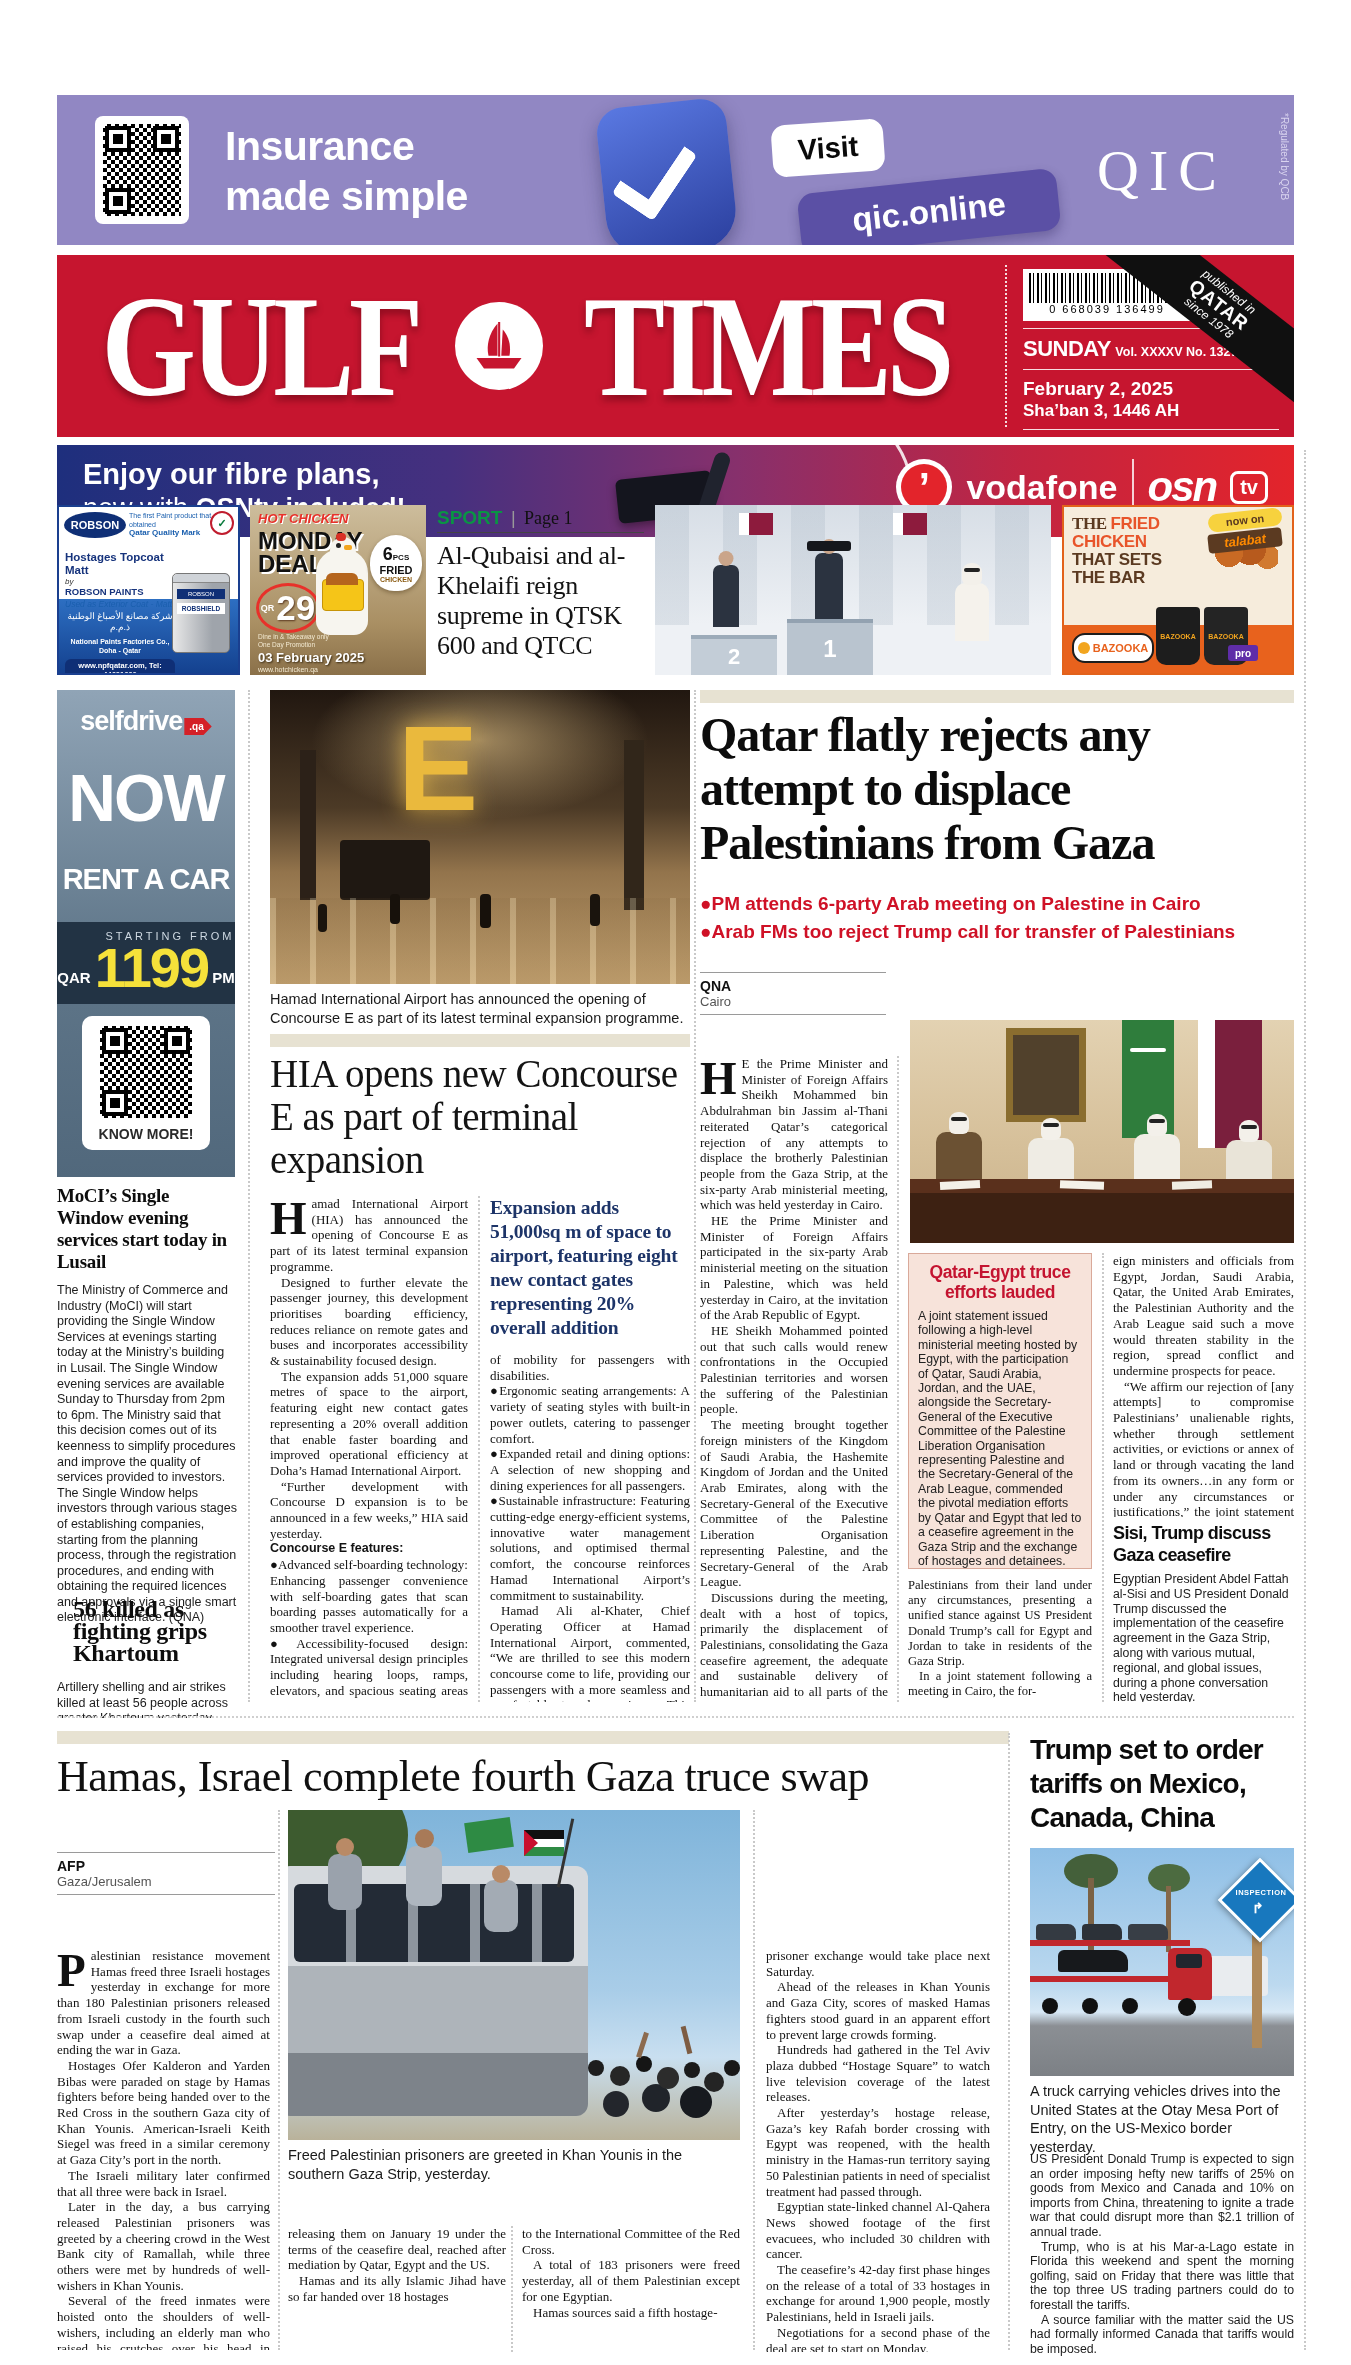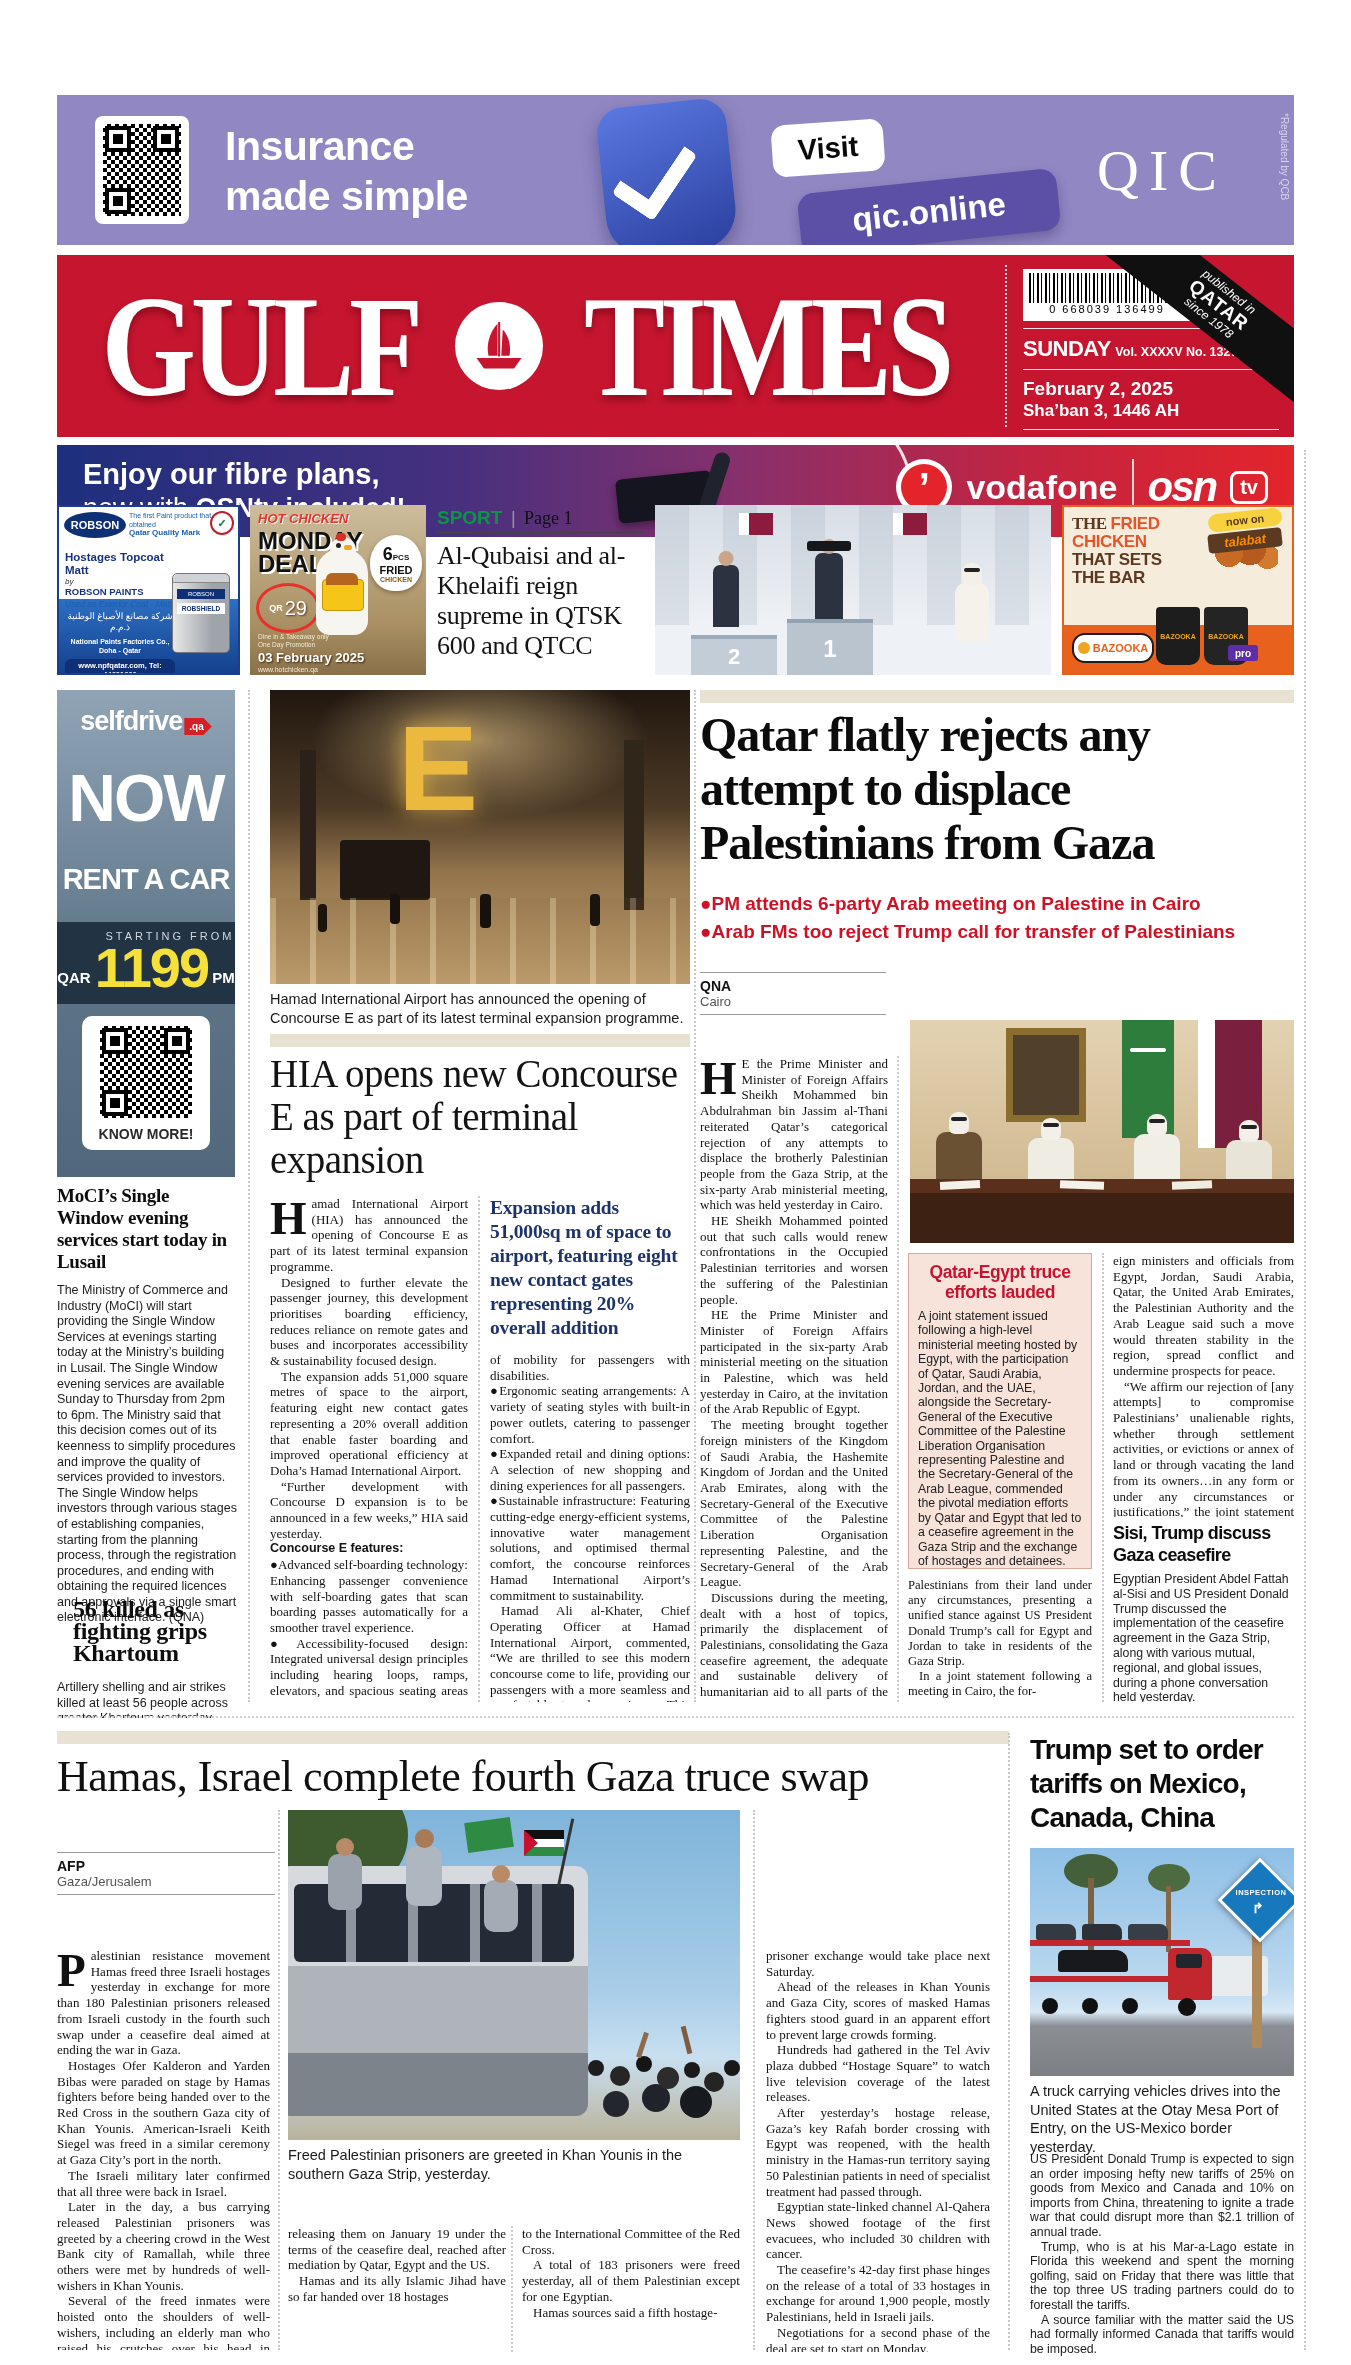--- a/index.html
+++ b/index.html
@@ -162,21 +162,21 @@
   </section>
 
   <section class="abs" style="left:250px;top:505px;width:176px;height:170px;background:linear-gradient(180deg,#cdbd9c,#a98f63 70%,#8a7049);overflow:hidden;">
     <div class="abs" style="left:8px;top:6px;font-style:italic;font-weight:700;font-size:13px;color:#e8312a;text-shadow:1px 1px 0 #fff;">HOT CHICKEN</div>
     <div class="abs" style="left:8px;top:24px;color:#111;font-weight:800;font-size:24px;line-height:23px;text-shadow:2px 2px 0 #fff;">
       <div>MONDAY</div>
       <div>DEAL</div>
     </div>
     <div class="abs" style="left:6px;top:78px;width:58px;height:44px;border:3px solid #e8312a;border-radius:50%;display:flex;align-items:center;justify-content:center;gap:2px;">
       <span style="color:#fff;font-size:9px;font-weight:700;">QR</span>
-      <span style="color:#fff;font-size:20px;font-weight:400;text-shadow:1px 1px 2px #5b3a21;">29</span>
+      <span style="color:#fff;font-size:35px;font-weight:700;text-shadow:1px 1px 2px #5b3a21;">29</span>
     </div>
     <div class="abs" style="left:66px;top:44px;width:52px;height:86px;background:#f7f5ef;border-radius:24px 24px 14px 14px;">
       <div style="position:absolute;left:14px;top:-12px;width:26px;height:26px;background:#f7f5ef;border-radius:50%;"></div>
       <div style="position:absolute;left:20px;top:-16px;width:10px;height:8px;background:#d93025;border-radius:4px;"></div>
       <div style="position:absolute;left:20px;top:-6px;width:5px;height:5px;background:#222;border-radius:50%;"></div>
       <div style="position:absolute;left:28px;top:-4px;width:8px;height:5px;background:#f2a51f;border-radius:2px;"></div>
       <div style="position:absolute;left:6px;top:30px;width:40px;height:30px;background:#f5c518;border-radius:4px;border:1px solid #c79407;"></div>
       <div style="position:absolute;left:10px;top:24px;width:32px;height:12px;background:#b5651d;border-radius:6px 6px 0 0;"></div>
     </div>
     <div class="abs" style="right:4px;top:30px;width:52px;height:56px;background:#fff;border-radius:50% 50% 46% 46%;display:flex;flex-direction:column;align-items:center;justify-content:center;box-shadow:0 2px 4px rgba(60,40,10,.4);">
@@ -357,22 +357,22 @@
     </div>
     <div class="abs" style="left:0;bottom:0;width:100%;height:64px;background:linear-gradient(180deg,#5a301c 0 14px,#3d2112 14px);">
       <div style="position:absolute;left:30px;top:2px;width:40px;height:8px;background:#f4f1e8;transform:rotate(-3deg);"></div>
       <div style="position:absolute;left:150px;top:2px;width:44px;height:8px;background:#f4f1e8;transform:rotate(2deg);"></div>
       <div style="position:absolute;left:262px;top:2px;width:40px;height:8px;background:#efece2;transform:rotate(-2deg);"></div>
     </div>
   </section>
 
   <div class="abs bodytext btxt just" style="left:700px;top:1056px;width:188px;height:646px;overflow:hidden;">
     <p><span class="dcap">H</span><span>E the Prime Minister and Minister of Foreign Affairs Sheikh Mohammed bin Abdulrahman bin Jassim al-Thani reiterated Qatar’s categorical rejection of any attempts to displace the brotherly Palestinian people from the Gaza Strip, at the six-party Arab ministerial meeting, which was held yesterday in Cairo.</span></p>
+    <p>HE the Prime Minister and Minister of Foreign Affairs participated in the six-party Arab ministerial meeting on the situation in Palestine, which was held yesterday in Cairo, at the invitation of the Arab Republic of Egypt.</p>
     <p>HE Sheikh Mohammed pointed out that such calls would renew confrontations in the Occupied Palestinian territories and worsen the suffering of the Palestinian people.</p>
-    <p>HE the Prime Minister and Minister of Foreign Affairs participated in the six-party Arab ministerial meeting on the situation in Palestine, which was held yesterday in Cairo, at the invitation of the Arab Republic of Egypt.</p>
     <p>The meeting brought together foreign ministers of the Kingdom of Saudi Arabia, the Hashemite Kingdom of Jordan and the United Arab Emirates, along with the Secretary-General of the Executive Committee of the Palestine Liberation Organisation representing Palestine, and the Secretary-General of the Arab League.</p>
     <p>Discussions during the meeting, dealt with a host of topics, primarily the displacement of Palestinians, consolidating the Gaza ceasefire agreement, the adequate and sustainable delivery of humanitarian aid to all parts of the Gaza Strip, and the need to support the UN Relief and Works Agency for Palestine Refugees (UNRWA) to perform its UN mandate.</p>
 
   </div>
   <div class="v-dot" style="left:897px;top:1056px;height:646px;"></div>
 
   <aside class="abs" style="left:908px;top:1253px;width:184px;height:316px;background:#f7e3da;border:1px solid #d9a99a;box-sizing:border-box;padding:8px 9px;overflow:hidden;">
     <div style="text-align:center;color:#c41430;font-weight:800;font-size:17.5px;line-height:20px;letter-spacing:-.4px;">
       <div>Qatar-Egypt truce</div>
       <div>efforts lauded</div>

